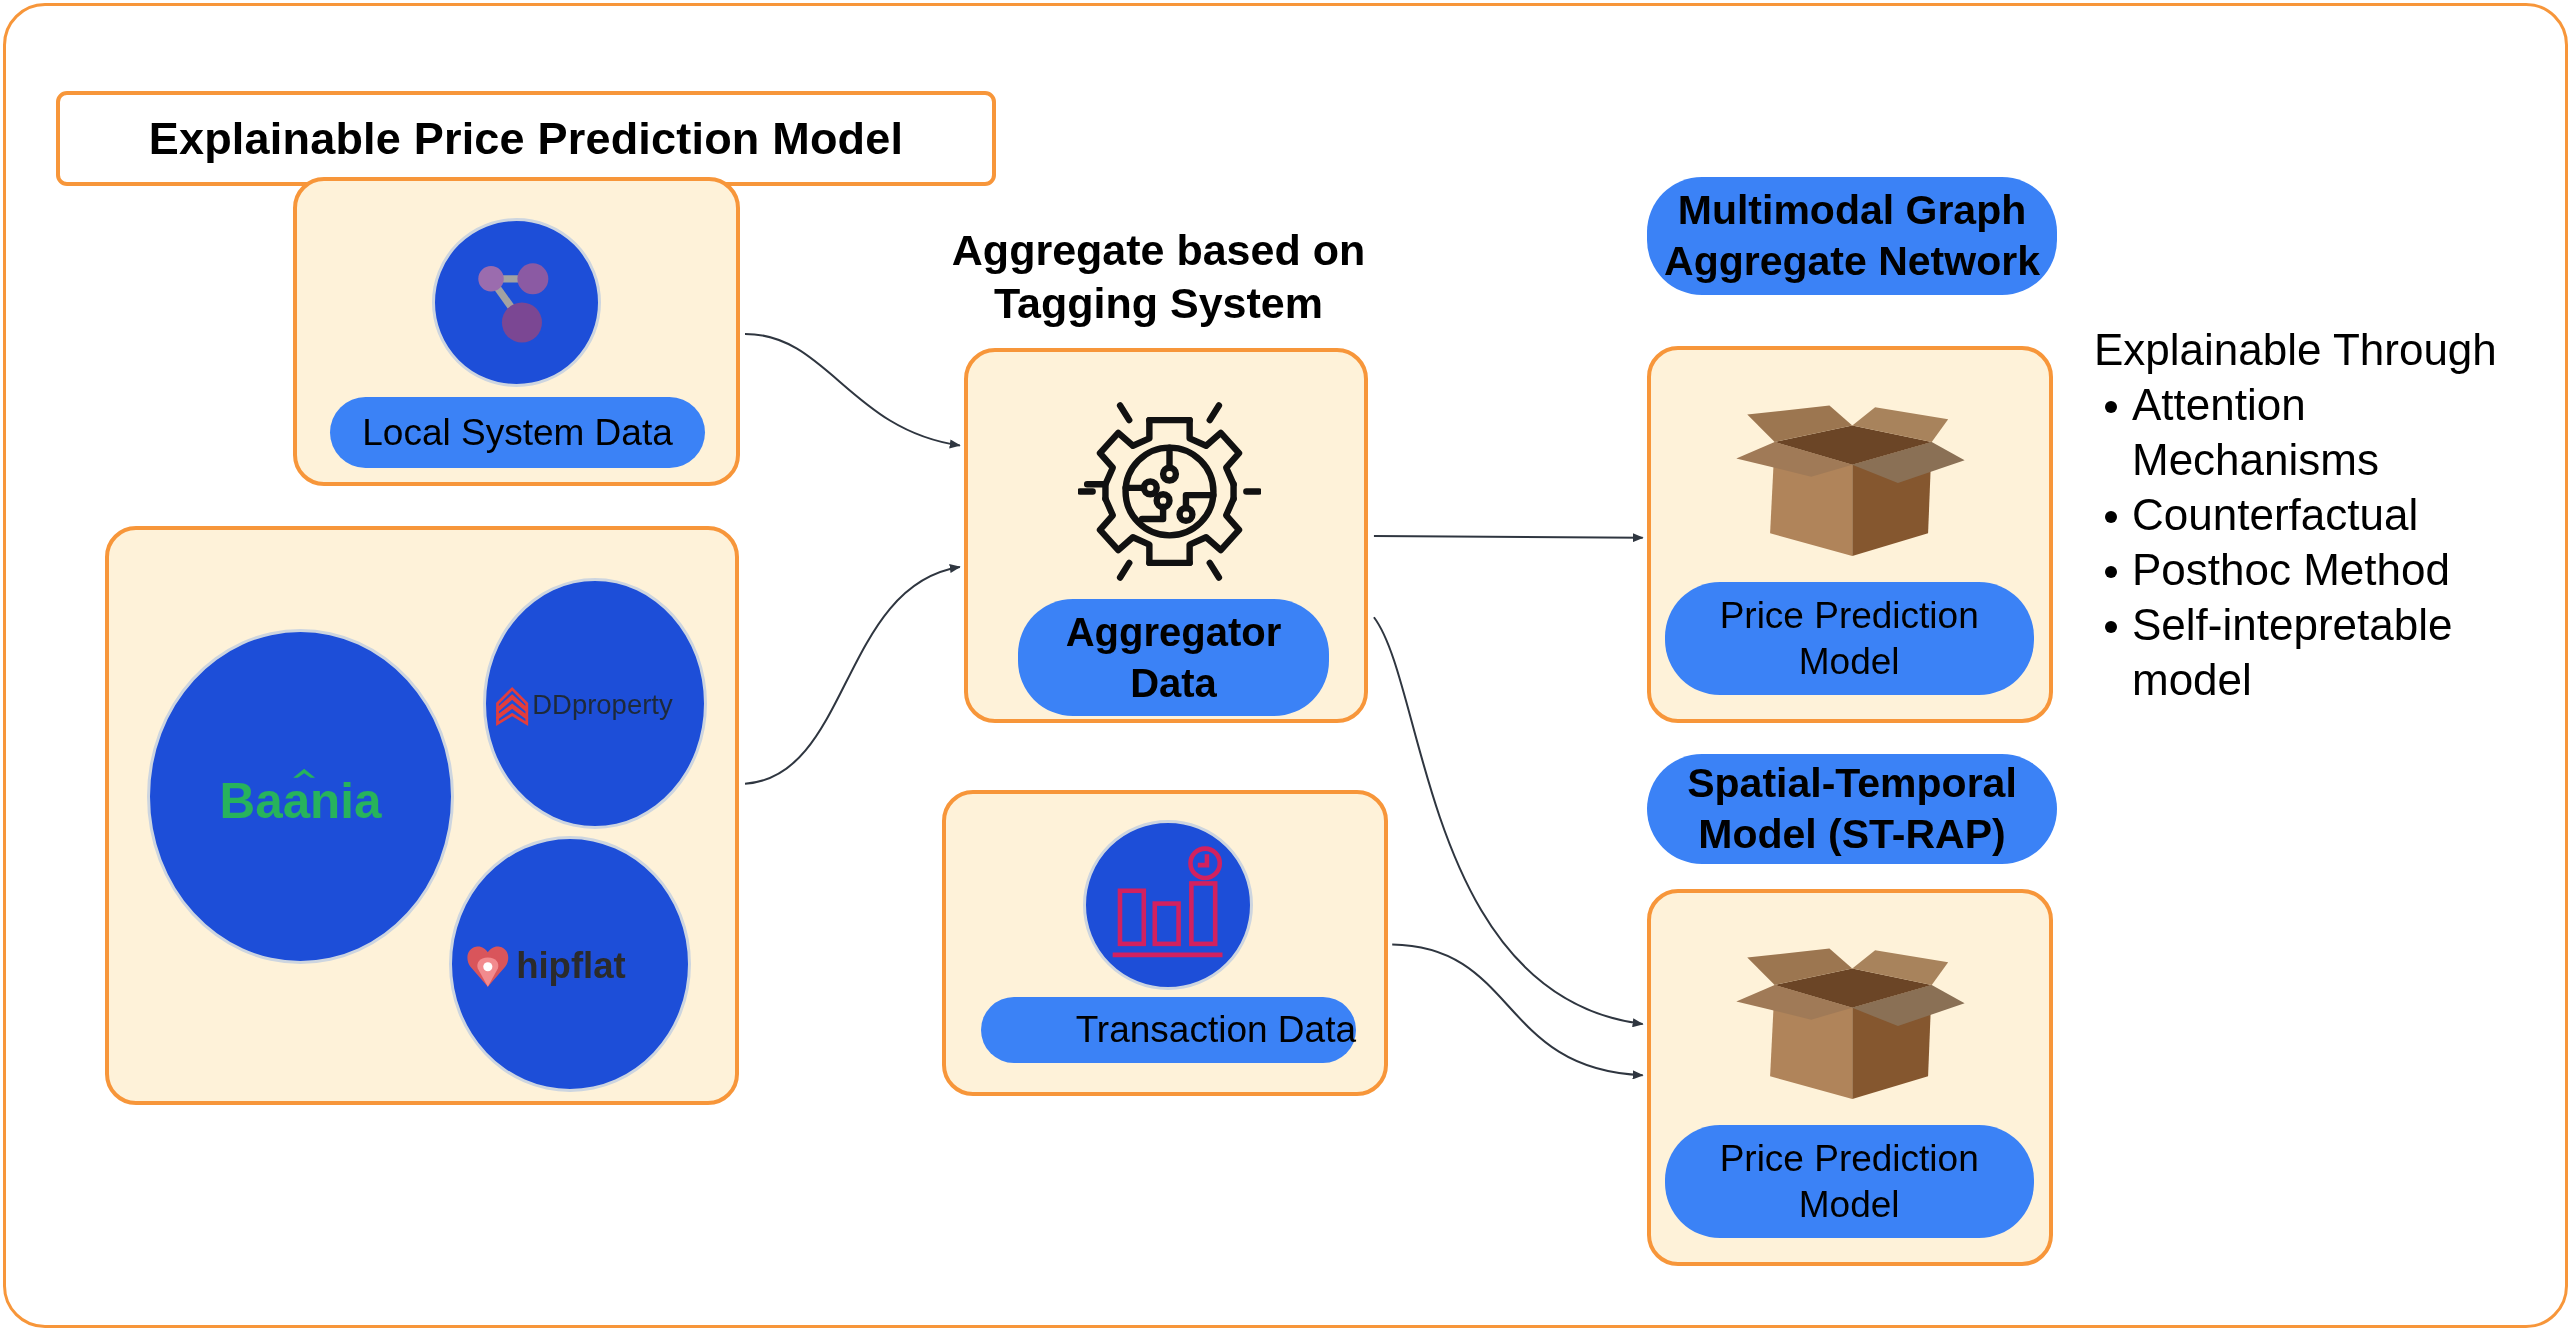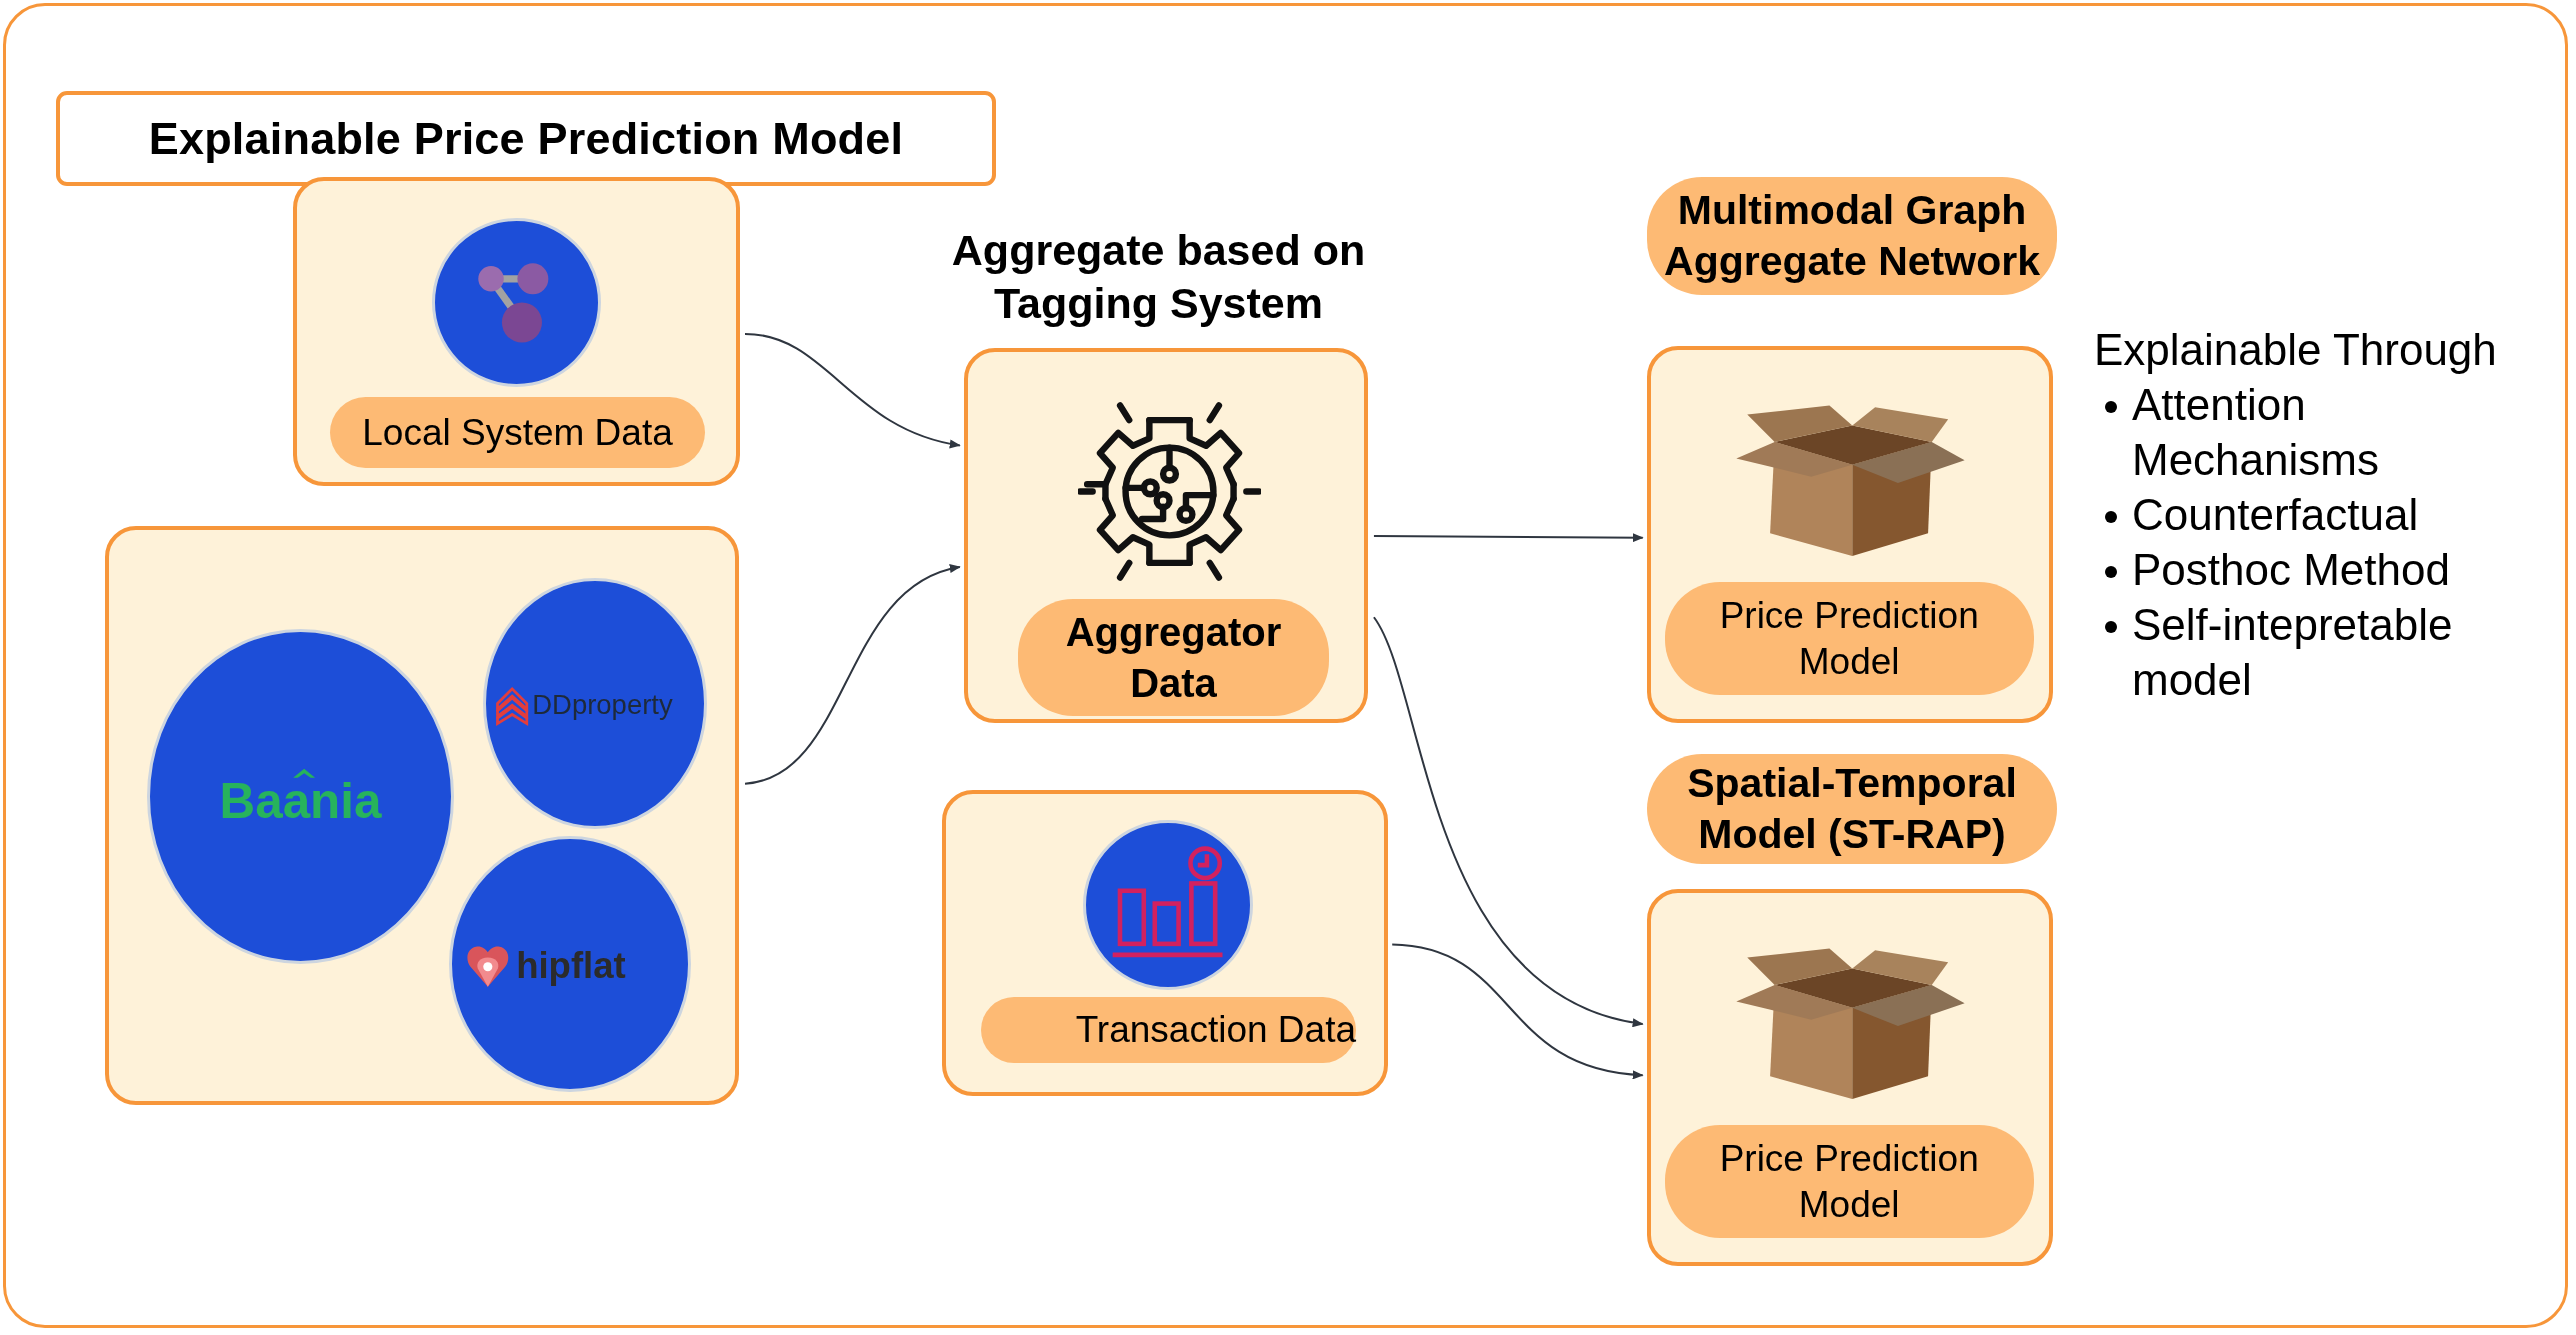--- a/index.html
+++ b/index.html
@@ -1,21 +1,21 @@
 <!DOCTYPE html>
 <html style="font-size:14.6px"><head>
 <meta charset="utf-8">
 <style>
   html, body { margin:0; padding:0; background:#ffffff; }
   body { width:2576px; height:1336px; position:relative; overflow:hidden; font-family:"Liberation Sans", "DejaVu Sans", sans-serif; color:#000; }
   .frame { position:absolute; left:2.7px; top:2.7px; width:2565px; height:1325px; border:3.7px solid #F7963A; border-radius:42px; box-sizing:border-box; }
   .title-box { position:absolute; left:56px; top:43px; width:940px; height:95px; border:4.6px solid #F7963A; border-radius:11px; box-sizing:border-box; background:#fff; display:flex; align-items:center; justify-content:center;margin-top:48px; }
   .title-box span { font-weight:700; font-size:45px; letter-spacing:0.2px; }
   .card { position:absolute; background:#FEF2D9; border:4.6px solid #F7963A; border-radius:31px; box-sizing:border-box; }
-  .pill { position:absolute; background:#fdba74; border-radius:55px; display:flex; align-items:center; justify-content:center; text-align:center; }
+  .pill { position:absolute; background:#3b82f6; border-radius:55px; display:flex; align-items:center; justify-content:center; text-align:center; }
   .circle { position:absolute; background:#1d4ed8; border:3.7px solid #CDD5DF; border-radius:50%; box-sizing:border-box; display:flex; align-items:center; justify-content:center; }
   .lbl { font-size:37px; }
   .bold { font-weight:700; }
   svg.arrows { position:absolute; left:0; top:0; width:2576px; height:1336px; pointer-events:none; }
   .heading { position:absolute; text-align:center; font-weight:700; font-size:43px; line-height:53px; }
   .explain { position:absolute; left:2094px; top:322px; font-size:44px; line-height:55px; }
   .explain ul { margin:0; padding:0 0 0 38px; list-style:none; }
   .explain li { position:relative; }
   .explain li::before { content:""; position:absolute; left:-27.4px; top:24px; width:12px; height:12px; border-radius:50%; background:#000; }
 </style>

